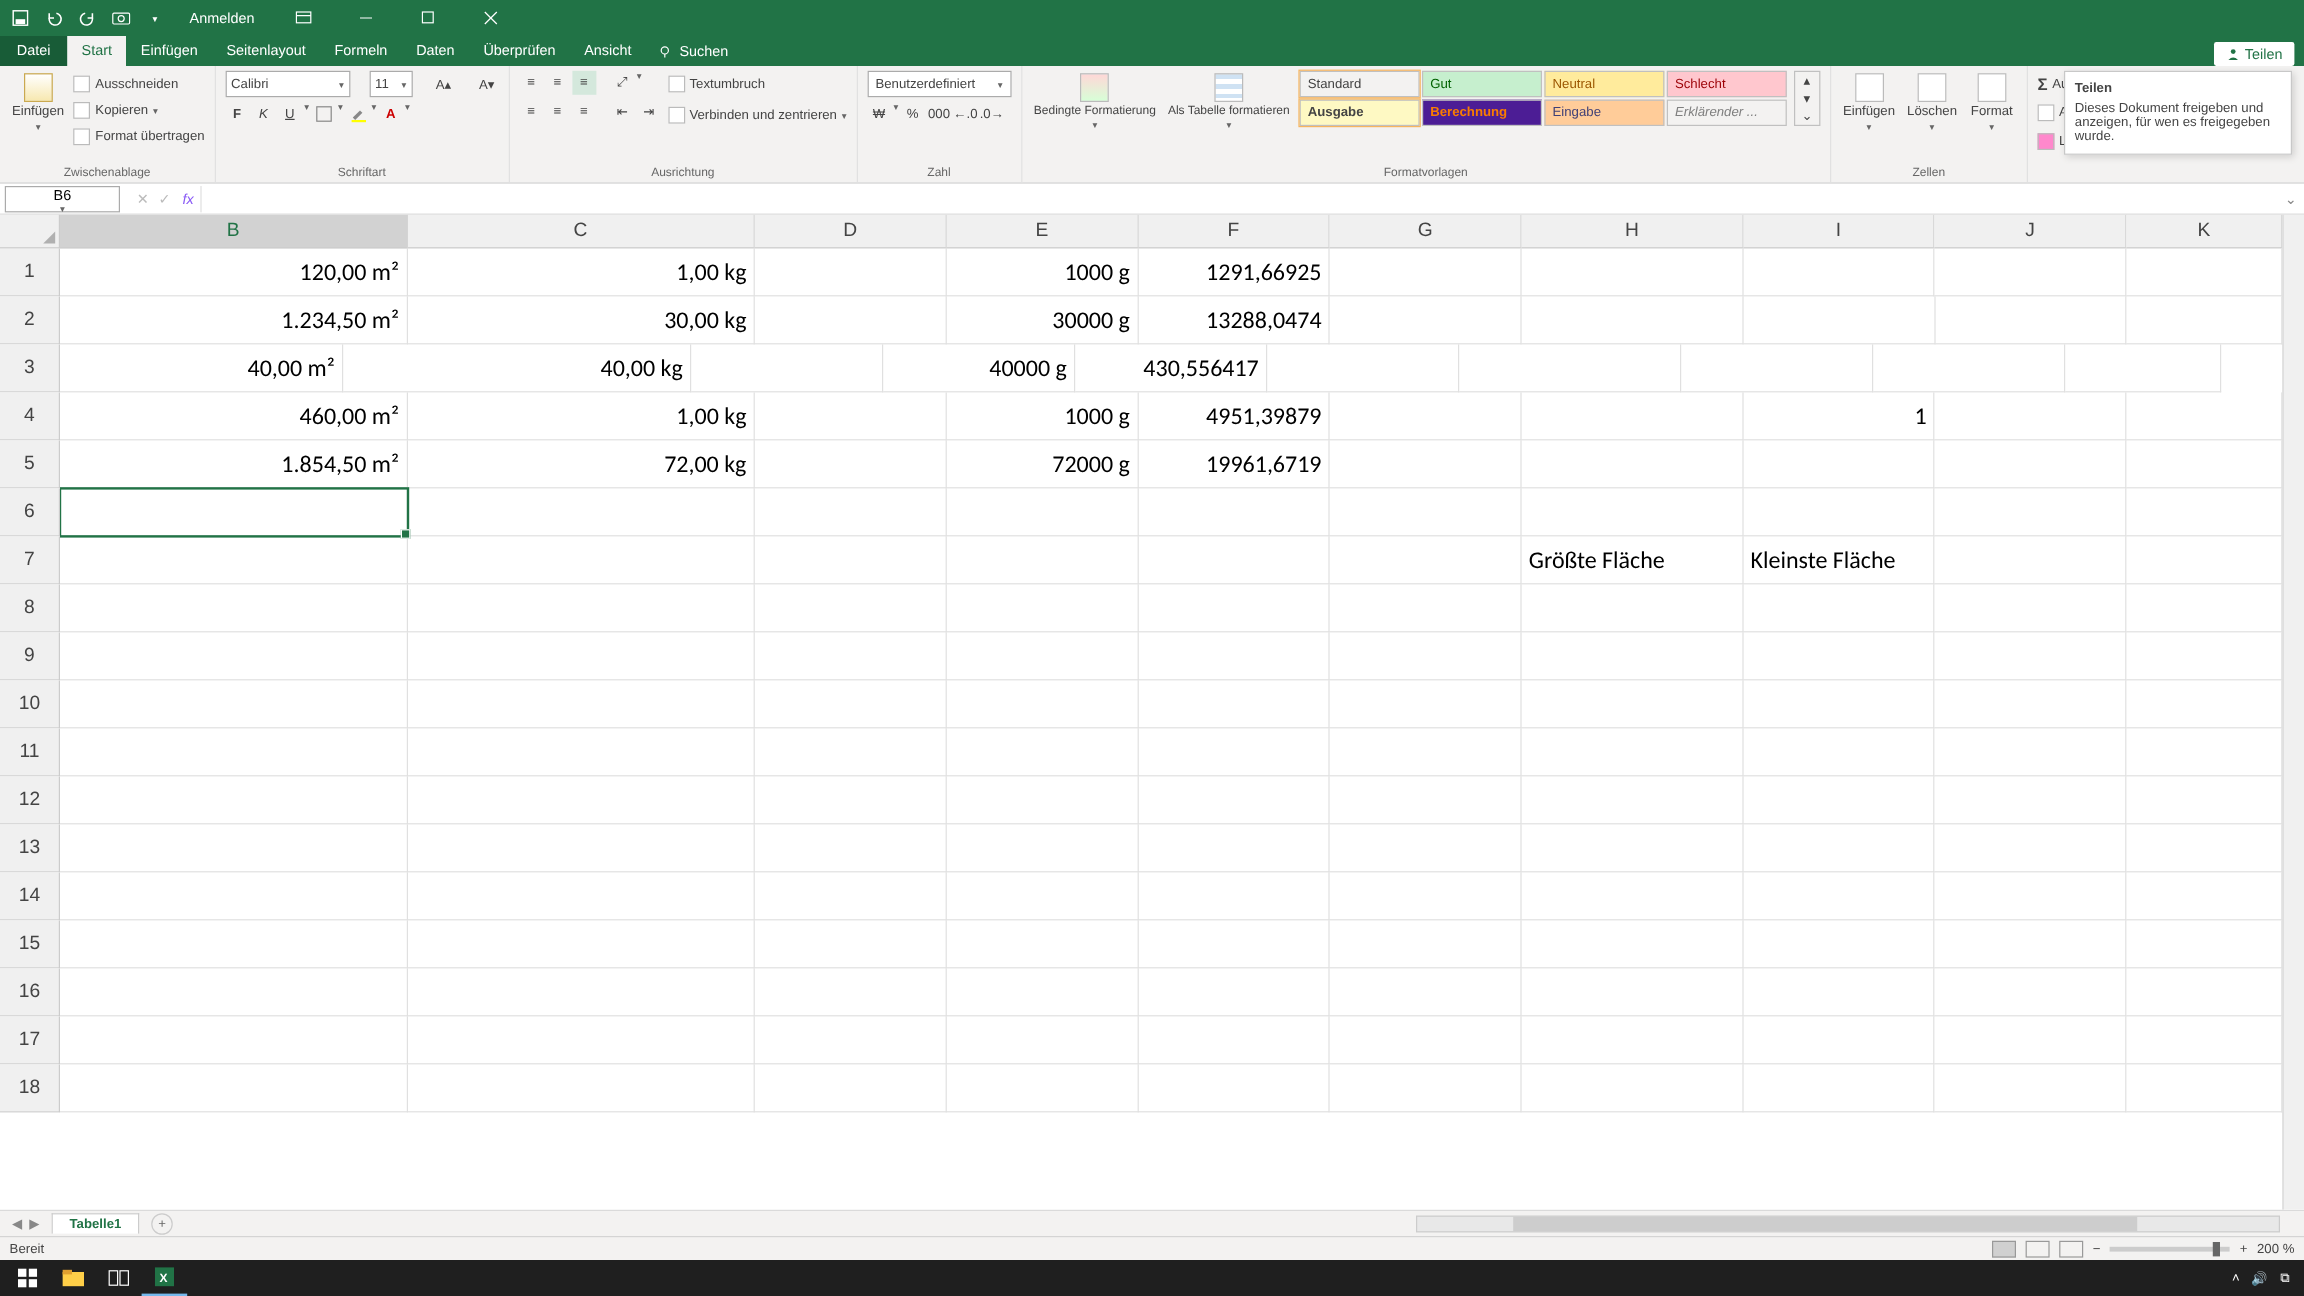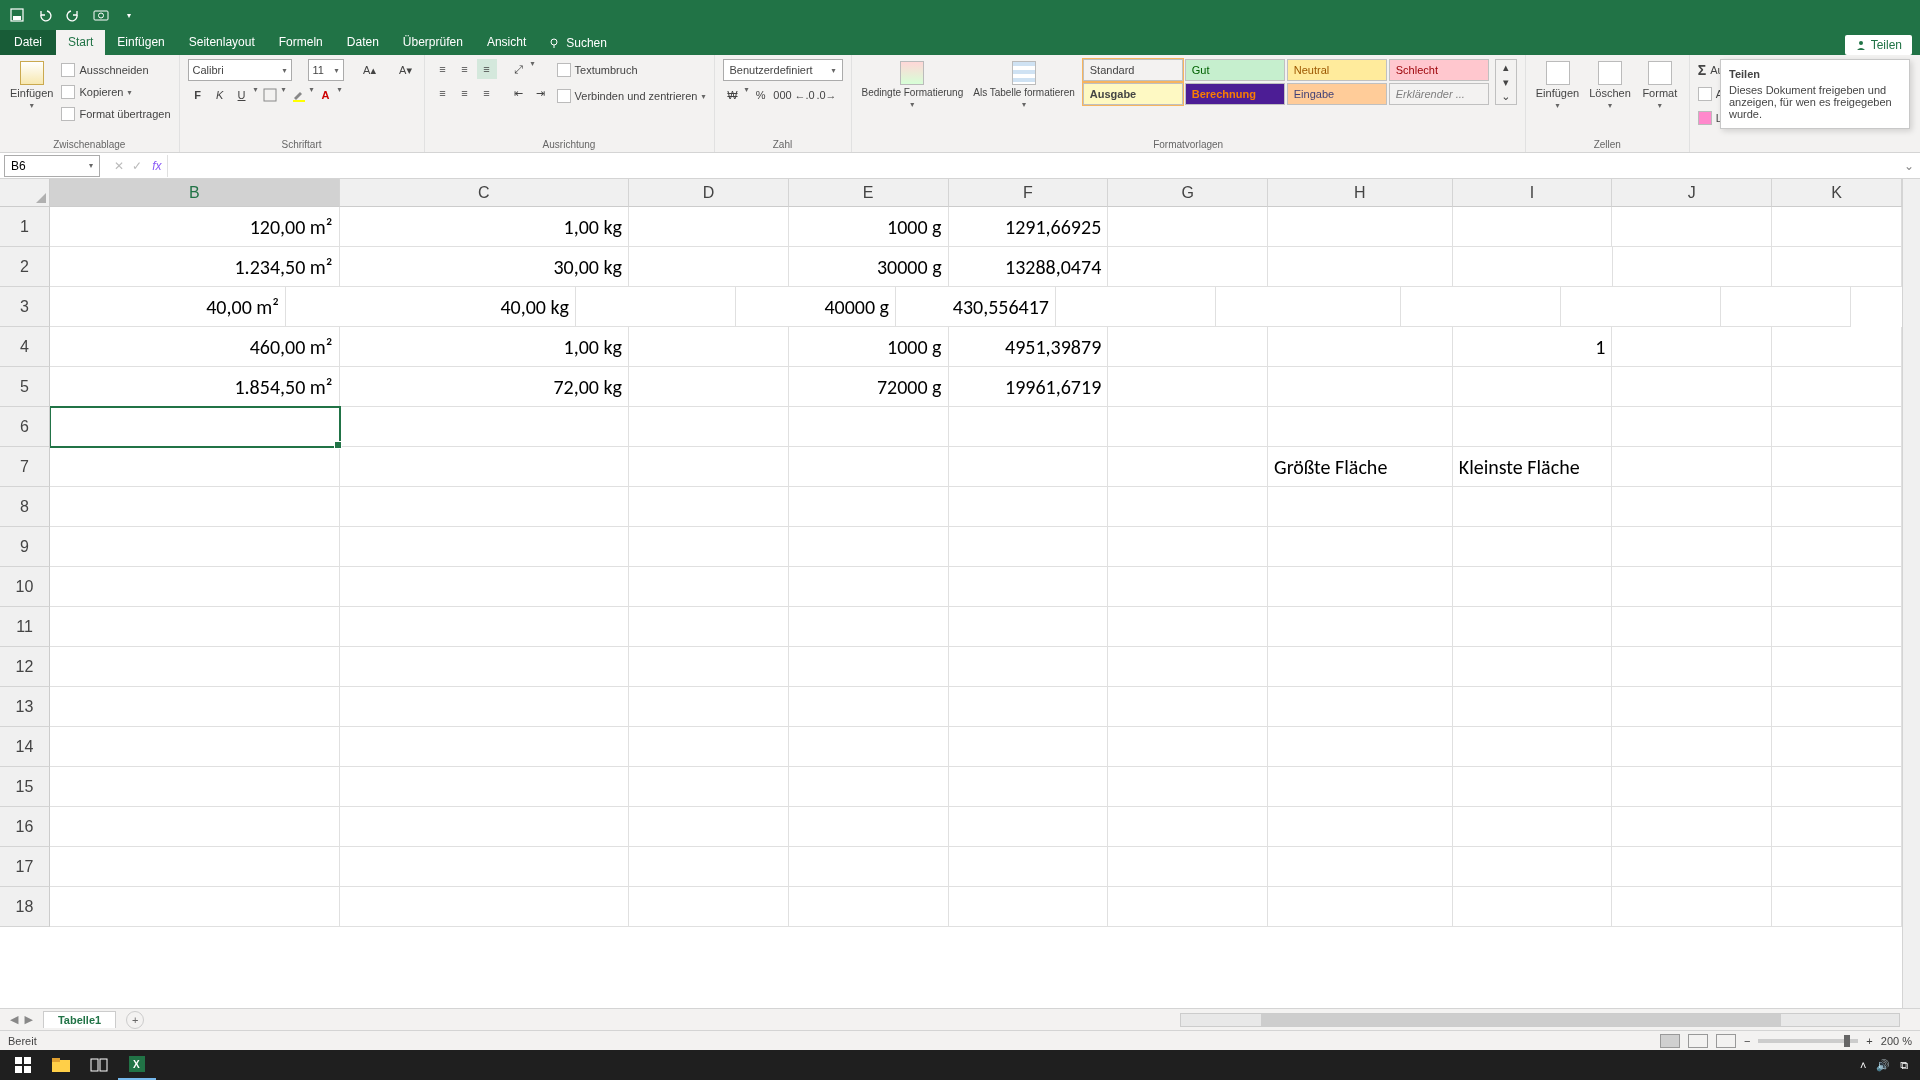--- a/index.html
+++ b/index.html
@@ -46,21 +46,21 @@
 .style-calc { background:#4c1d95; color:#fa7d00; font-weight:bold;}
 .style-input { background:#ffcc99; color:#3f3f76;}
 .style-expl { color:#7f7f7f; font-style:italic;}
 
 
 .share-tip { position:absolute; right:10px; top:4px; width:190px; background:#fff; border:1px solid #c8c8c8; box-shadow:2px 2px 6px rgba(0,0,0,.15); padding:8px; font-size:11px; z-index:10;}
 .share-tip .st-title { font-weight:bold; margin-bottom:4px;}
 
 
 .formulabar { height: 26px; background:#fff; border-bottom:1px solid #d4d4d4; display:flex; align-items:center; font-size:12px;}
-.namebox { width: 96px; height:22px; border:1px solid #ababab; margin:0 4px; padding:0 6px; display:flex; align-items:center; justify-content:space-between; font-size:12px;}
+.namebox { width: 96px; height:22px; border:1px solid #ababab; margin:0 4px; padding:0 6px; display:flex; align-items:center; justify-content:space-between; font-size:12px;flex-direction:column;}
 .fx-btns { display:flex; gap:8px; padding:0 10px; color:#bbb;}
 .fx-label { font-style:italic; color:#8b5cf6; padding-right:6px;}
 .fx-input { flex:1; height:22px; border-left:1px solid #e0e0e0; padding:0 6px;}
 
 
 .grid-wrap { position:relative; height: calc(1080px - 30px - 25px - 98px - 26px - 22px - 20px - 30px); background:#fff; display:flex;}
 .corner { width:50px; height:28px; background:#f0f0f0; border-right:1px solid #ccc; border-bottom:1px solid #ccc; position:relative;}
 .corner::after{ content:''; position:absolute; right:3px; bottom:3px; width:0;height:0; border-style:solid; border-width:0 0 10px 10px; border-color:transparent transparent #b0b0b0 transparent;}
 .colheads { display:flex; height:28px;}
 .colhead { background:#f0f0f0; border-right:1px solid #d4d4d4; border-bottom:1px solid #ccc; display:flex; align-items:center; justify-content:center; font-size:16px; color:#444;}
@@ -122,20 +122,45 @@
           <path d="M11 3 L11 7 L7 7" fill="none" stroke="#fff" stroke-width="1.3"></path>
         </svg>
       </span>
     <span class="icon-btn">
         <svg width="16" height="14" viewBox="0 0 16 14">
           <rect x="1" y="3" width="14" height="9" rx="1" fill="none" stroke="#fff"></rect>
           <circle cx="8" cy="7.5" r="2.5" fill="none" stroke="#fff"></circle>
         </svg>
       </span>
     <span class="icon-btn" style="font-size:8px">▾</span>
+  </div>
+  <div class="right">
+    <span class="login">Anmelden</span>
+    <span class="win-btn">
+        <svg width="14" height="12">
+          <rect x="1" y="1" width="12" height="9" fill="none" stroke="#fff"></rect>
+          <line x1="1" y1="4" x2="13" y2="4" stroke="#fff"></line>
+        </svg>
+      </span>
+    <span class="win-btn">
+        <svg width="12" height="12">
+          <line x1="1" y1="6" x2="11" y2="6" stroke="#fff" stroke-width="1"></line>
+        </svg>
+      </span>
+    <span class="win-btn">
+        <svg width="12" height="12">
+          <rect x="1" y="1" width="9" height="9" fill="none" stroke="#fff"></rect>
+        </svg>
+      </span>
+    <span class="win-btn">
+        <svg width="12" height="12">
+          <line x1="1" y1="1" x2="11" y2="11" stroke="#fff"></line>
+          <line x1="11" y1="1" x2="1" y2="11" stroke="#fff"></line>
+        </svg>
+      </span>
   </div>
 </div>
 
 <div class="tabs">
   <div class="tab file">Datei</div>
   <div id="tab-container" style="display: flex;">
       <div class="tab active">Start</div>
       <div class="tab">Einfügen</div>
       <div class="tab">Seitenlayout</div>
       <div class="tab">Formeln</div>

